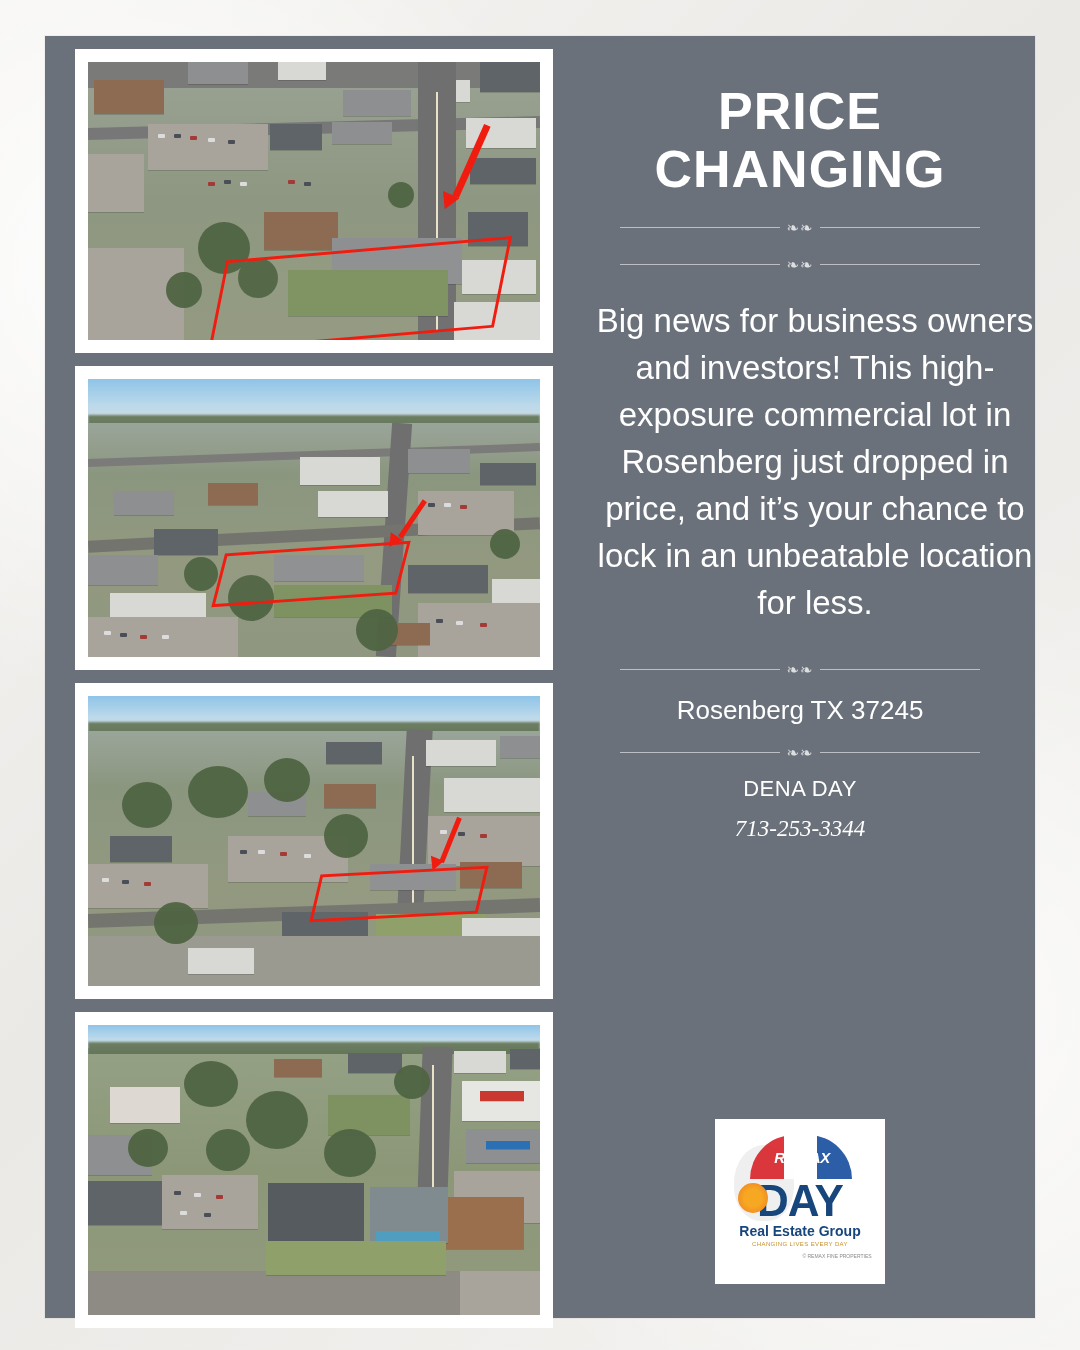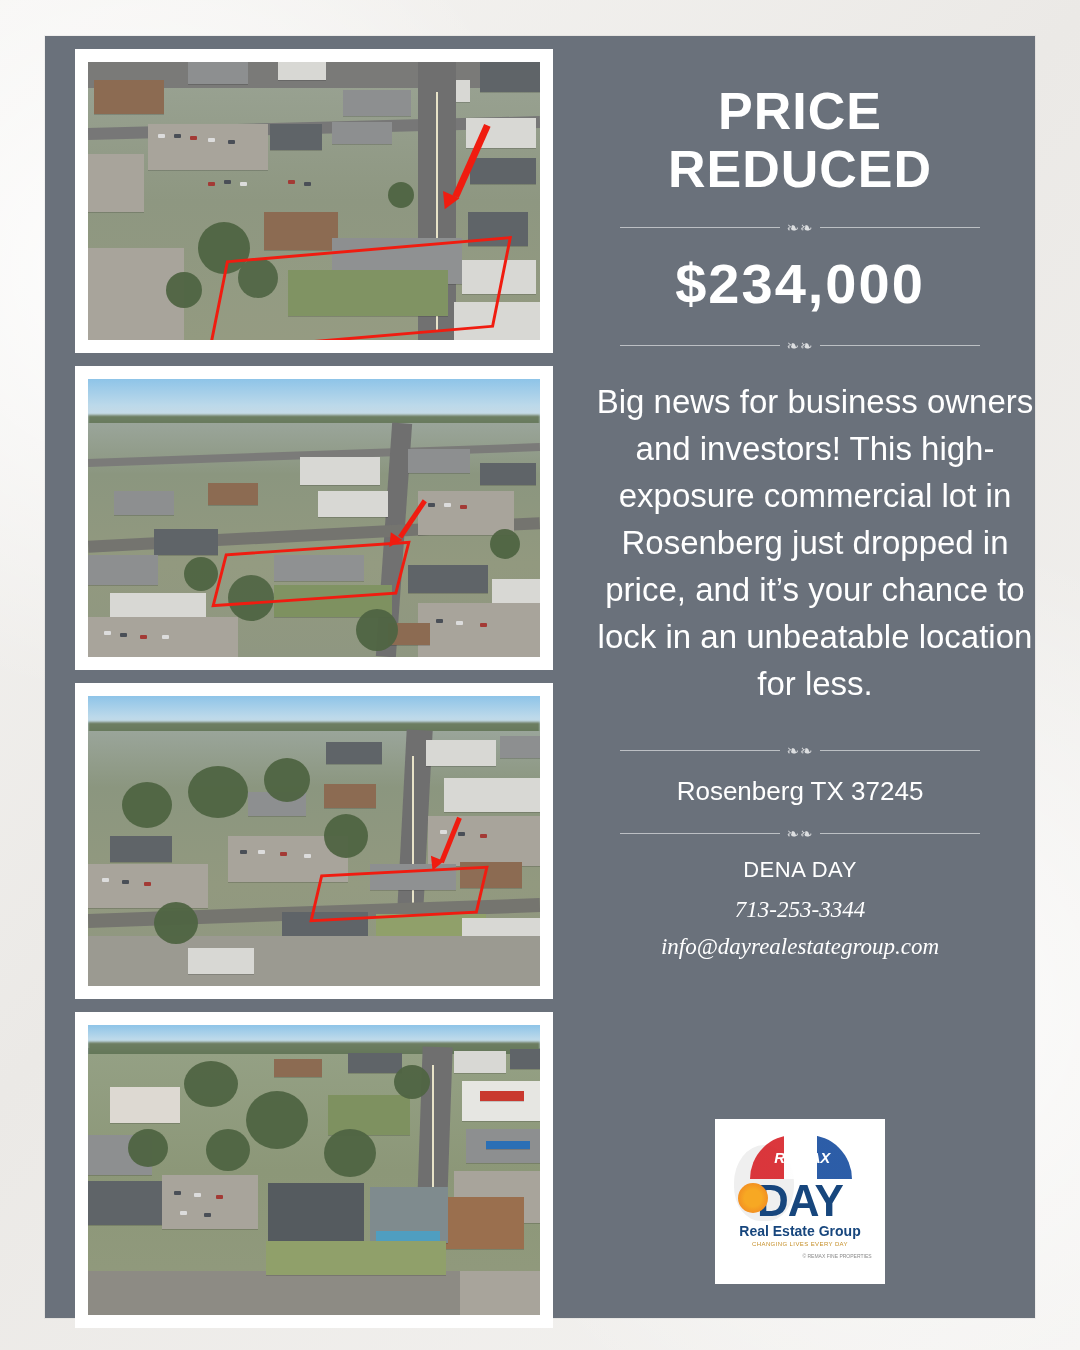--- a/index.html
+++ b/index.html
@@ -481,30 +481,29 @@
         <div class="tree" style="left:306px;top:40px;width:36px;height:34px;"></div>
         <div class="tree" style="left:118px;top:104px;width:44px;height:42px;"></div>
       </div>
     </div>
   </div>
 
   <div class="text-col">
 
     <div class="headline">
       <div>PRICE</div>
-      <div>REDUCED</div>
+      <div>CHANGING</div>
     </div>
 
     <div class="divider">
       <span class="line"></span>
       <span class="orn">❧❧</span>
       <span class="line"></span>
     </div>
 
-    <div class="price">$234,000</div>
 
     <div class="divider">
       <span class="line"></span>
       <span class="orn">❧❧</span>
       <span class="line"></span>
     </div>
 
     <div class="body-copy">Big news for business owners and investors! This high-exposure commercial lot in Rosenberg just dropped in price, and it’s your chance to lock in an unbeatable location for less.</div>
 
     <div class="divider" style="margin-top:36px;">
@@ -518,21 +517,20 @@
     </div>
 
     <div class="divider" style="margin-top:16px;">
       <span class="line"></span>
       <span class="orn">❧❧</span>
       <span class="line"></span>
     </div>
 
     <div class="agent-name">DENA DAY</div>
     <div class="contact">713-253-3344</div>
-    <div class="contact email">info@dayrealestategroup.com</div>
 
     <div class="logo-wrap">
       <div class="logo">
         <div class="balloon-ghost"></div>
         <div class="remax"></div>
         <div class="remax-text">RE/MAX</div>
         <div class="day-text">DAY</div>
         <div class="sun"></div>
         <div class="sub">Real Estate Group</div>
         <div class="tag">CHANGING LIVES EVERY DAY</div>

